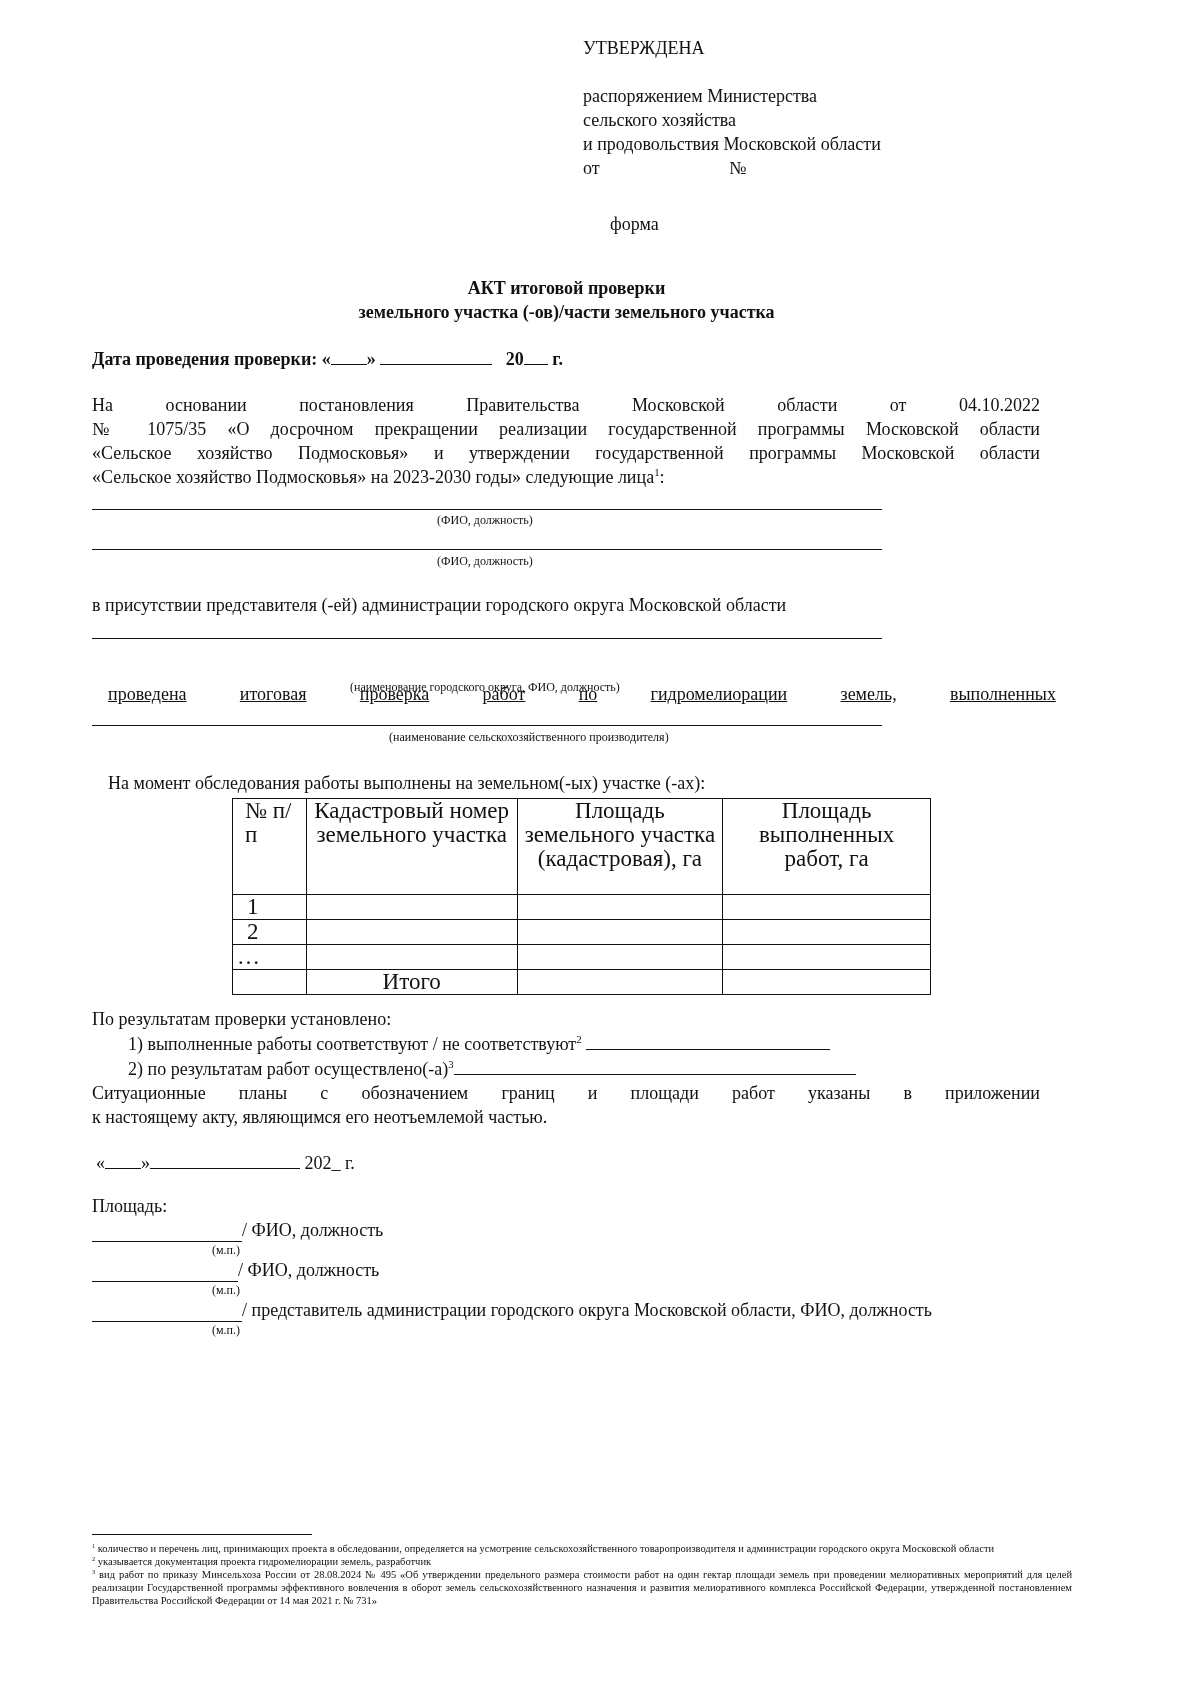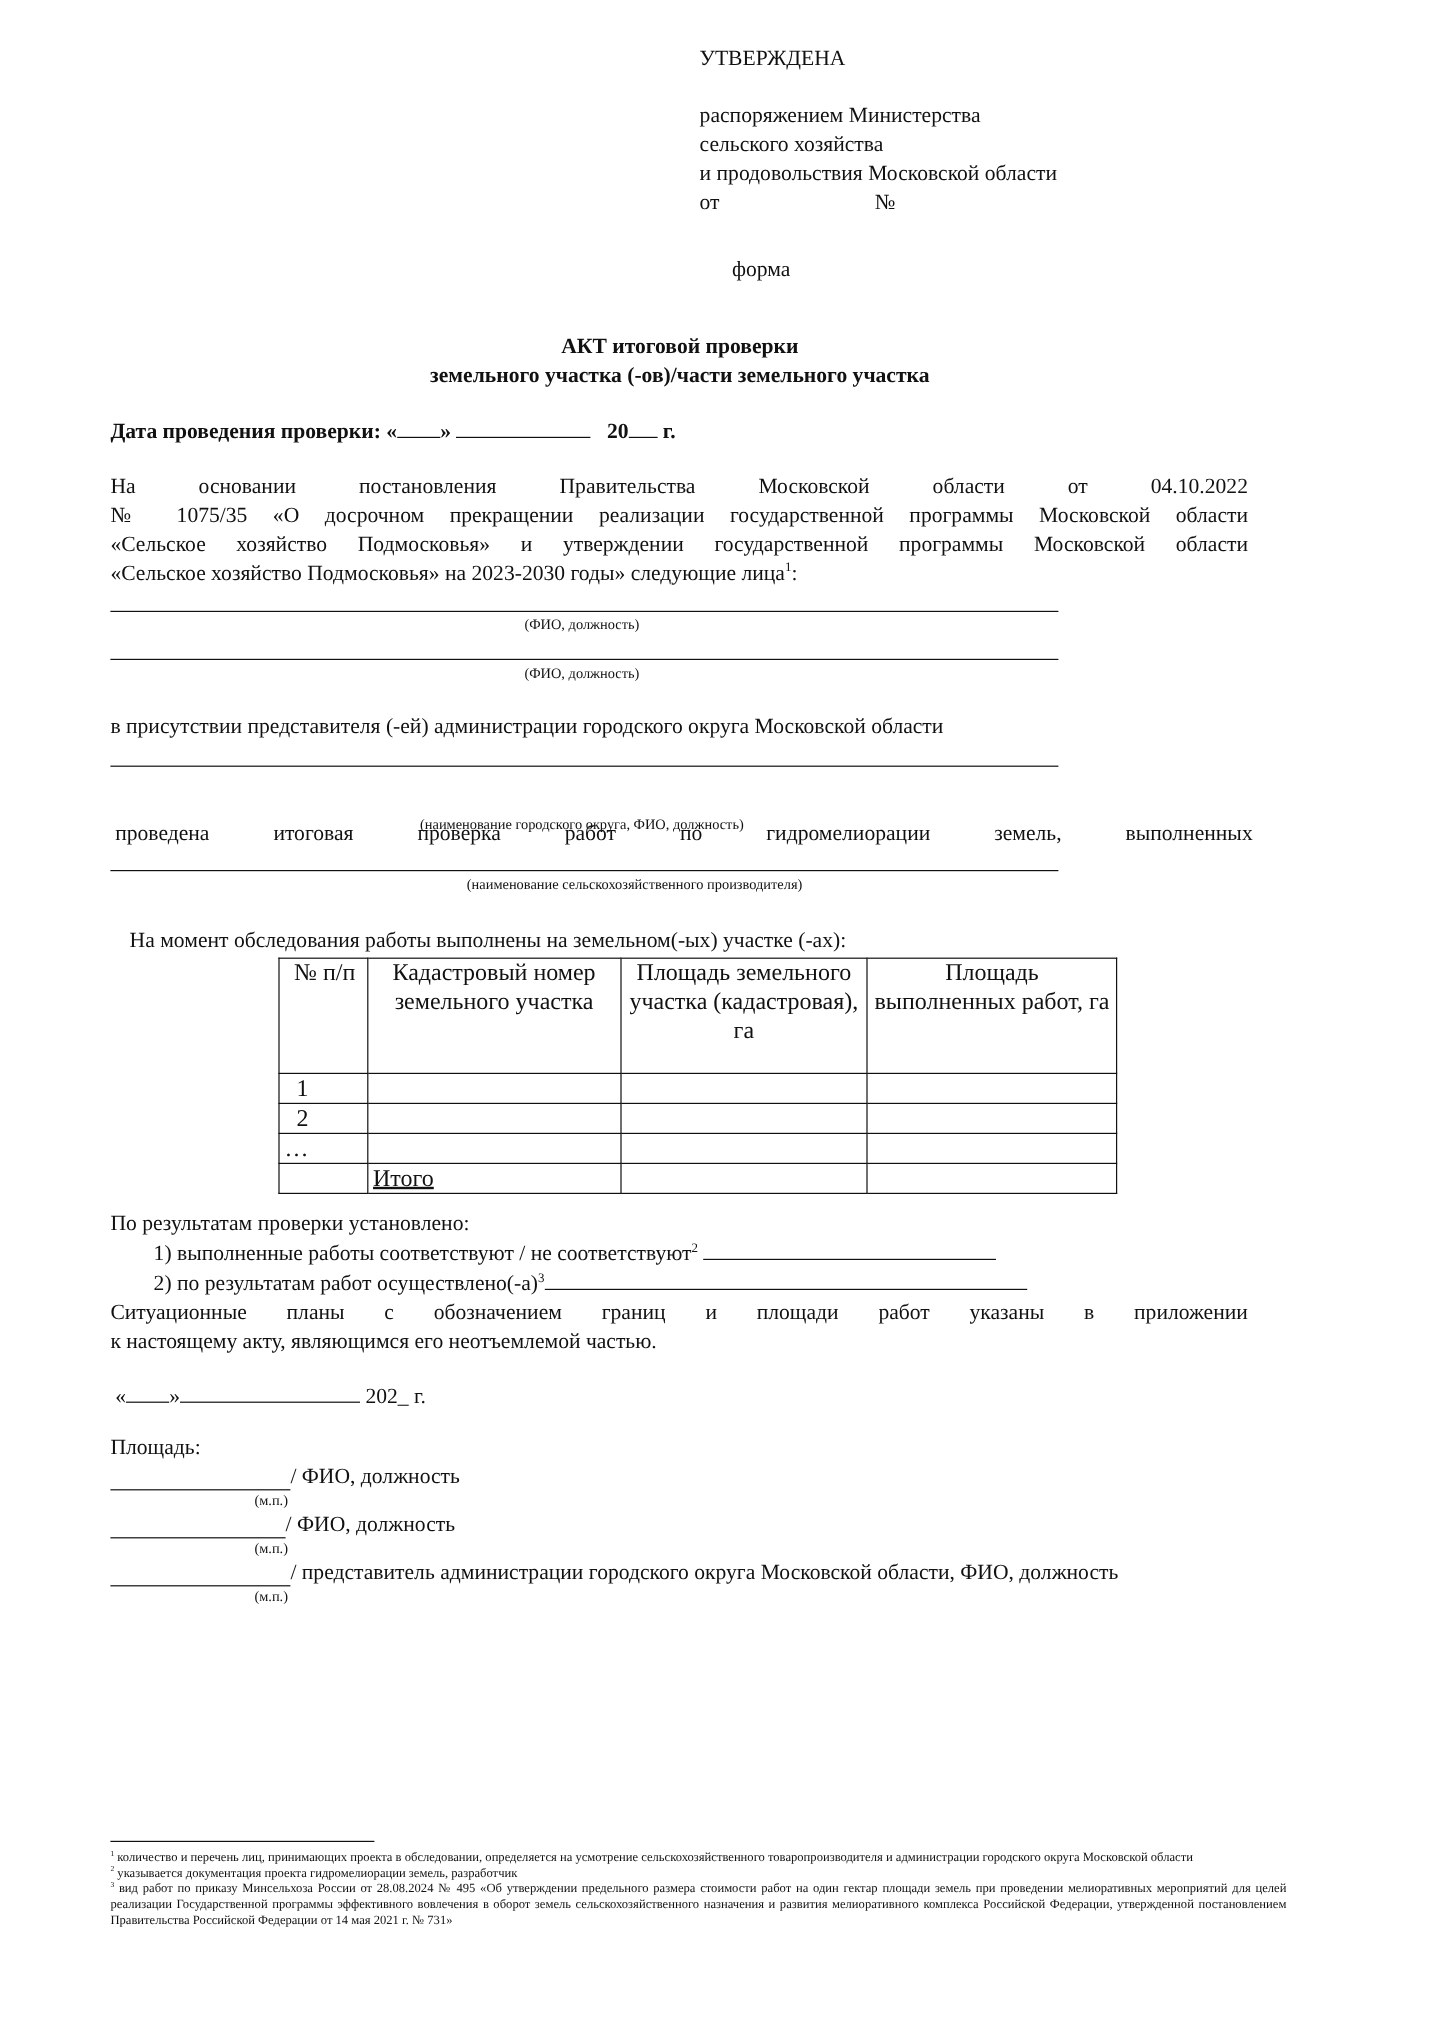--- a/index.html
+++ b/index.html
@@ -14,21 +14,21 @@
   .forma { left: 610px; top: 212px; }
   .title { left: 0; width: 1133px; top: 276px; text-align: center; font-weight: bold;
            font-family: "Liberation Sans Narrow", "Liberation Serif", serif; font-size: 18px; line-height: 24px; }
   .datecheck { left: 92px; top: 346px; font-weight: bold; font-size: 18px; white-space: nowrap; }
   .u { display: inline-block; border-bottom: 1.5px solid #111; height: 18px; vertical-align: baseline; }
   .para { left: 92px; width: 948px; top: 393px; text-align: justify; text-align-last: left; }
   .line { position: absolute; left: 92px; width: 790px; border-top: 1.5px solid #111; }
   .cap { position: absolute; font-size: 12px; line-height: 14px; white-space: nowrap; }
   .spread { display: flex; justify-content: space-between; left: 92px; width: 948px; }
   table.plots { position: absolute; left: 232px; top: 798px; width: 699px; border-collapse: collapse;
-                font-size: 20px; line-height: 24px; }
+                font-size: 23px; line-height: 24px; }
   table.plots td, table.plots th { border: 1.5px solid #111; font-weight: normal; vertical-align: top; padding: 0 4px; }
   table.plots th { text-align: center; }
   table.plots td.n { text-align: left; padding-left: 14px; }
   table.plots tr.r td { height: 22px; }
   .results { left: 92px; top: 1007px; width: 948px; }
   .results .row { white-space: nowrap; margin-left: 36px; }
   .justline { text-align: justify; text-align-last: justify; }
   .sig { left: 92px; top: 1194px; }
   .sigrow { position: relative; height: 40px; white-space: nowrap; }
   .sigrow .ul { display: inline-block; width: 150px; border-bottom: 1.5px solid #111; height: 20px; vertical-align: bottom; }
@@ -85,21 +85,21 @@
 
 <div class="line" style="top:509px;"></div>
 <div class="cap" style="left:437px;top:513px;">(ФИО, должность)</div>
 <div class="line" style="top:549px;"></div>
 <div class="cap" style="left:437px;top:554px;">(ФИО, должность)</div>
 
 <div class="abs t18" style="left:92px;top:593px;white-space:nowrap;">в присутствии представителя (-ей)  администрации городского округа Московской области</div>
 <div class="line" style="top:638px;"></div>
 <div class="cap" style="left:350px;top:642px;margin-top:38px;">(наименование городского округа, ФИО, должность)</div>
 
-<div class="abs t18" style="left:96px;width:948px;top:682px;display:flex;justify-content:space-between;">
+<div class="abs t18" style="left:108px;width:948px;top:682px;display:flex;justify-content:space-between;text-decoration:underline;">
   <span>проведена</span>
   <span>итоговая</span>
   <span>проверка</span>
   <span>работ</span>
   <span>по</span>
   <span>гидромелиорации</span>
   <span>земель,</span>
   <span>выполненных</span>
 </div>
 <div class="line" style="top:725px;"></div>
@@ -136,21 +136,21 @@
       <td></td>
     </tr>
     <tr class="r">
       <td style="padding-left:4px;">…</td>
       <td></td>
       <td></td>
       <td></td>
     </tr>
     <tr class="r">
       <td></td>
-      <td style="text-decoration:underline;">Итого</td>
+      <td style="text-align:center;">Итого</td>
       <td></td>
       <td></td>
     </tr>
   </tbody>
 </table>
 
 <div class="abs results t18">
   <div>По результатам проверки установлено:</div>
   <div class="row">
     <span>1)  выполненные работы соответствуют / не соответствуют</span><sup>2</sup>

